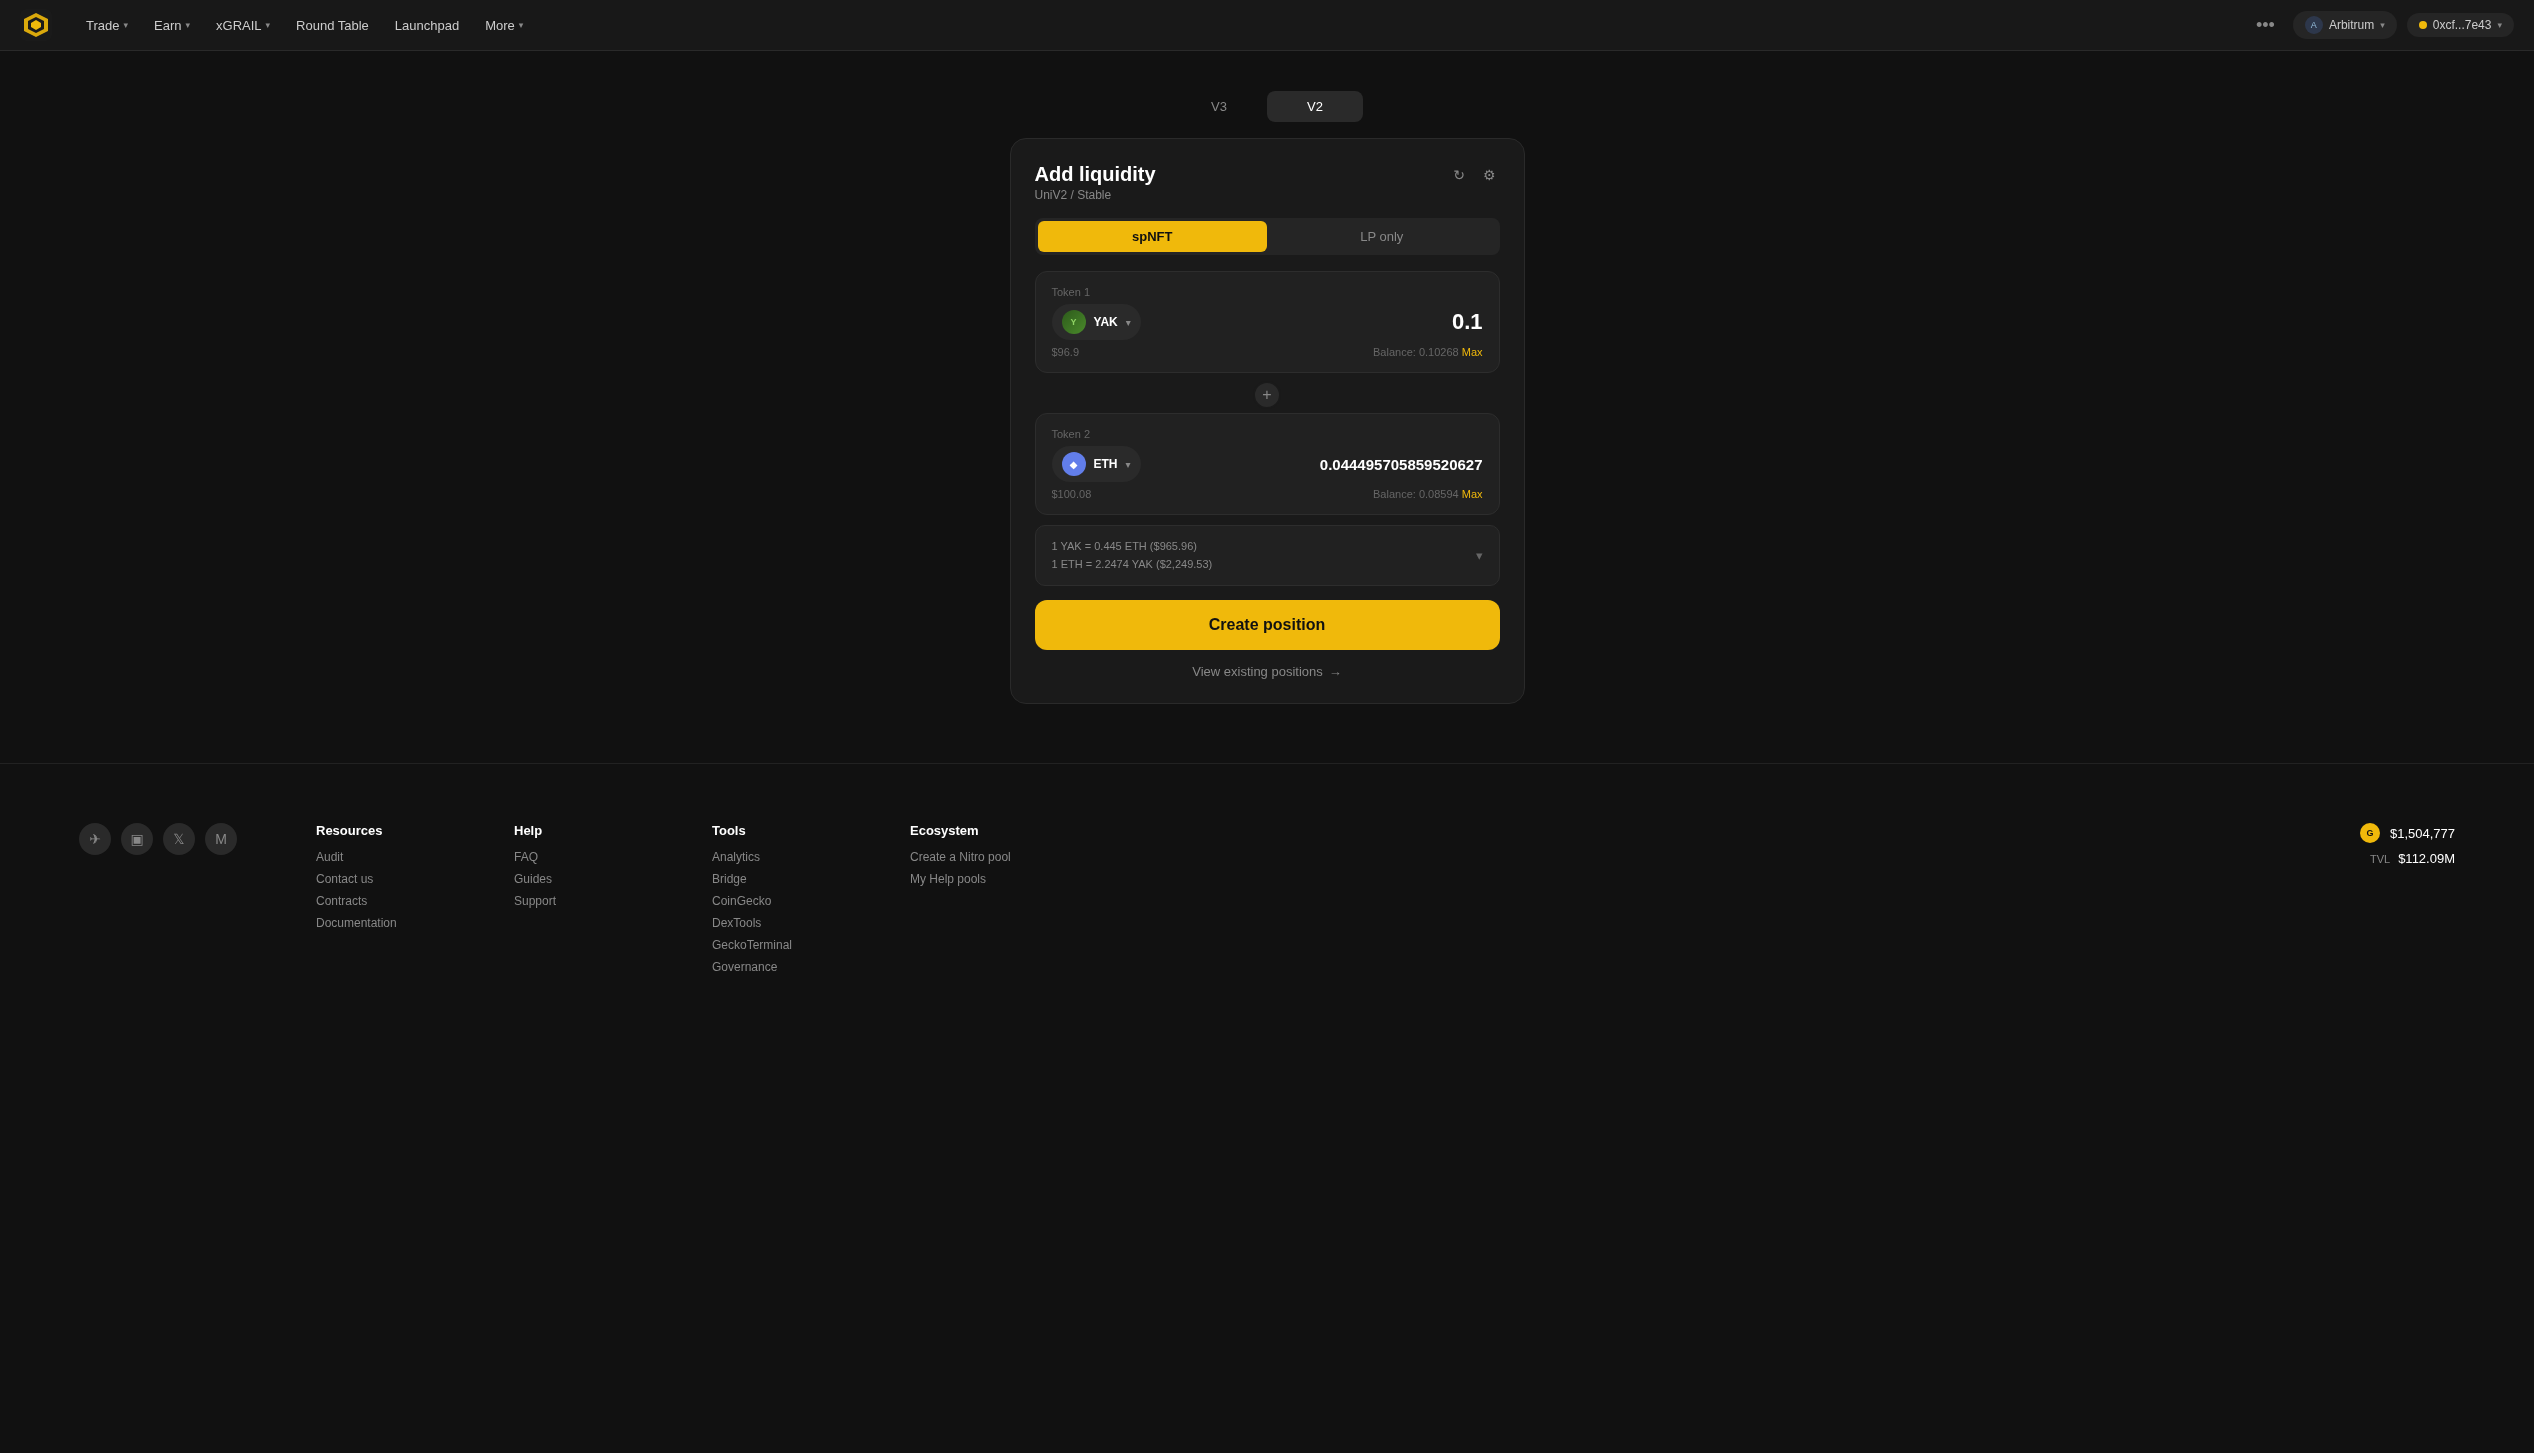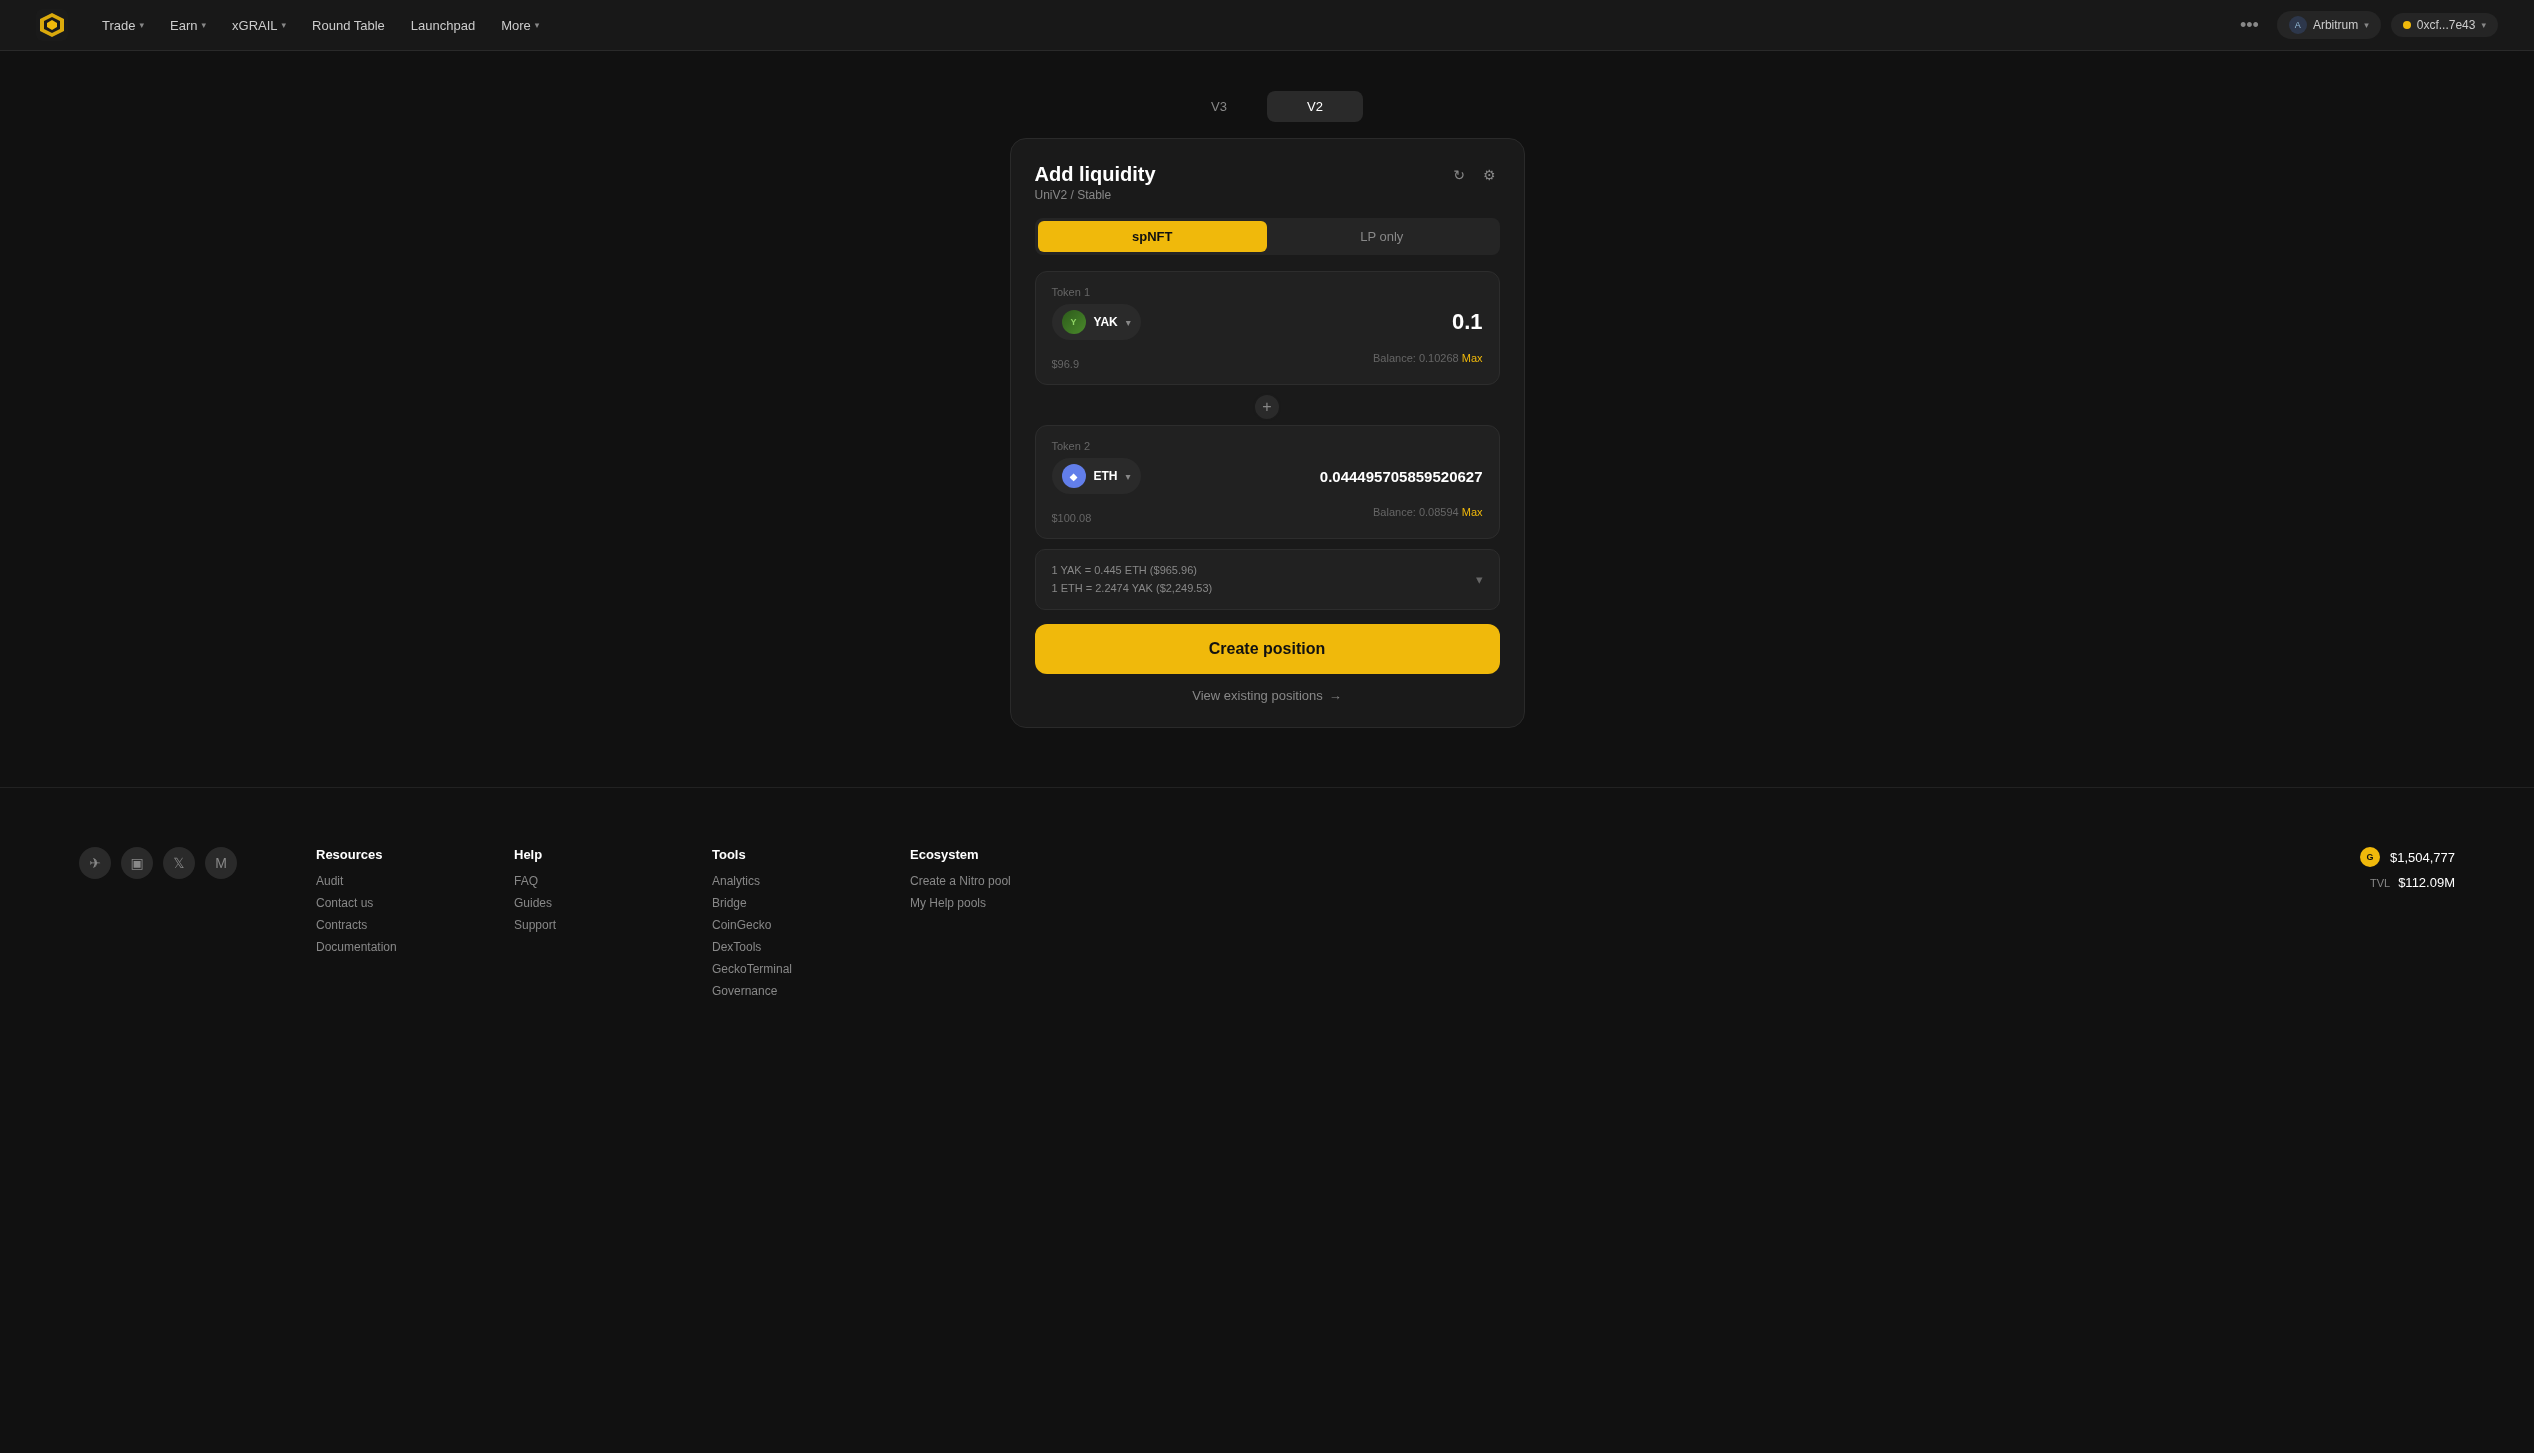--- a/index.html
+++ b/index.html
@@ -11,21 +11,21 @@
       min-height: 100vh;
     }
 
     
     .navbar {
       display: flex;
       align-items: center;
       background: #181818;
       border-bottom: 1px solid #2a2a2a;
       height: 51px;
-      padding: 0 36px;
+      padding: 0 20px;
       position: relative;
     }
     .nav-logo {
       width: 32px;
       height: 32px;
       margin-right: 24px;
       flex-shrink: 0;
     }
     .nav-items {
       display: flex;
@@ -216,21 +216,20 @@
     }
     .token-bottom-row {
       display: flex;
       justify-content: space-between;
       align-items: center;
       margin-top: 6px;
     }
     .token-usd {
       font-size: 11px;
       color: #666;
-      margin-top: 12px;
     }
     .token-balance {
       font-size: 11px;
       color: #666;
     }
     .token-balance-max {
       color: #f0b90b;
       cursor: pointer;
     }
 

